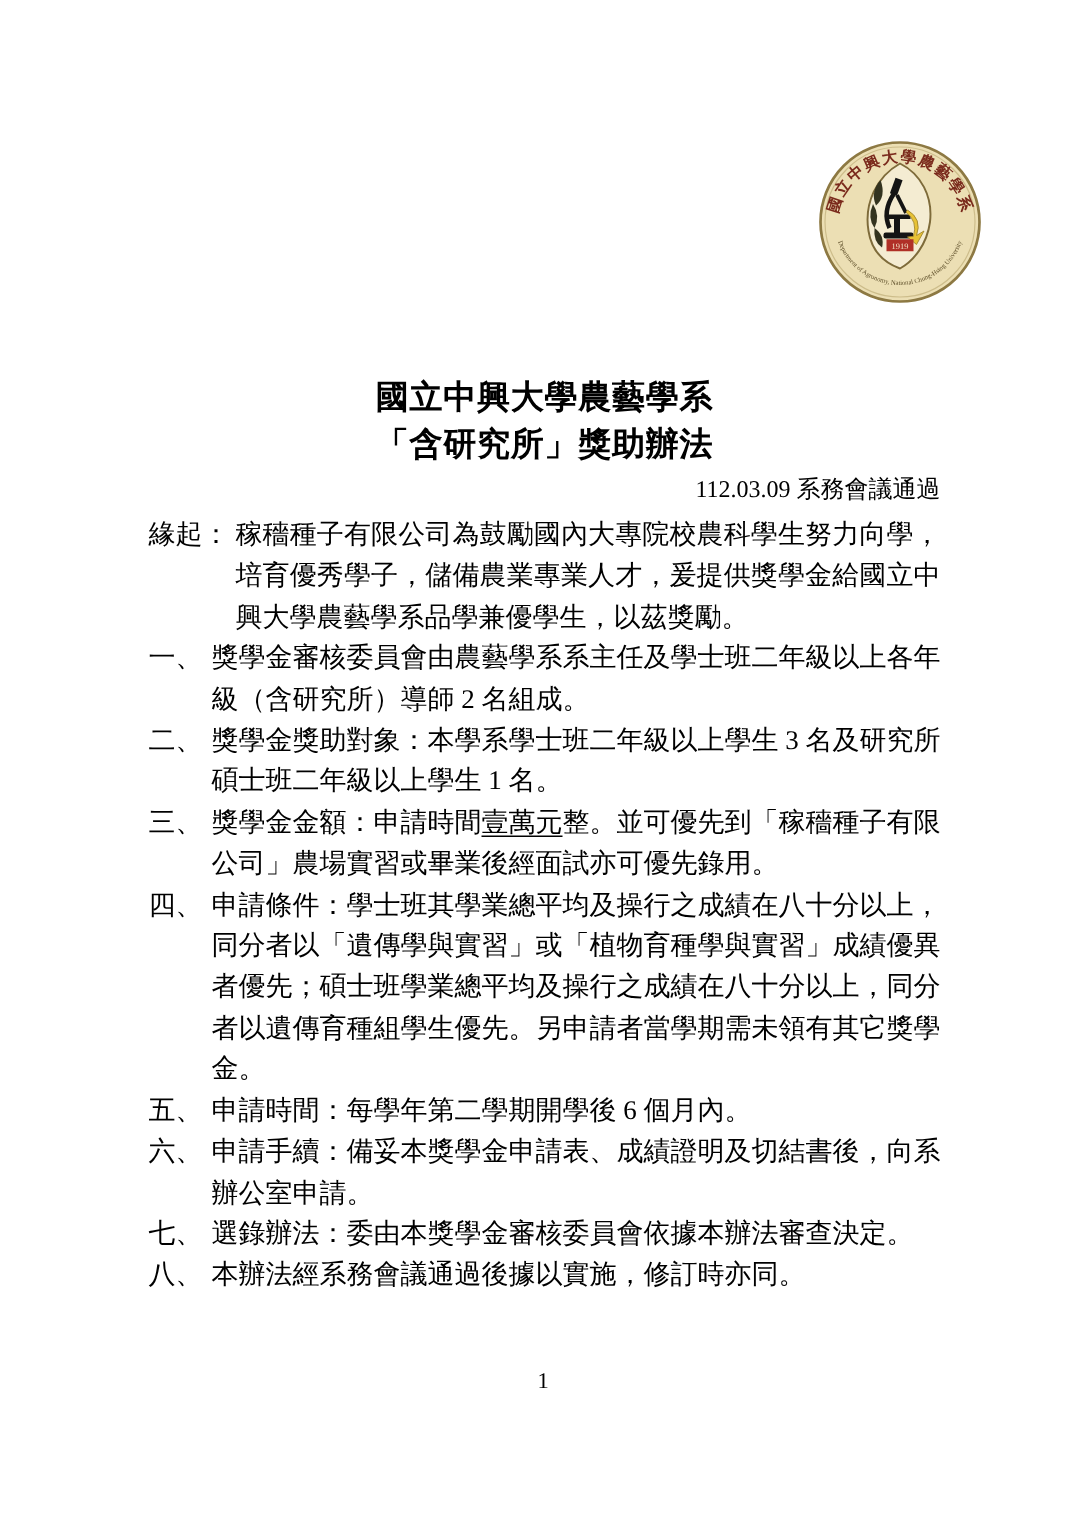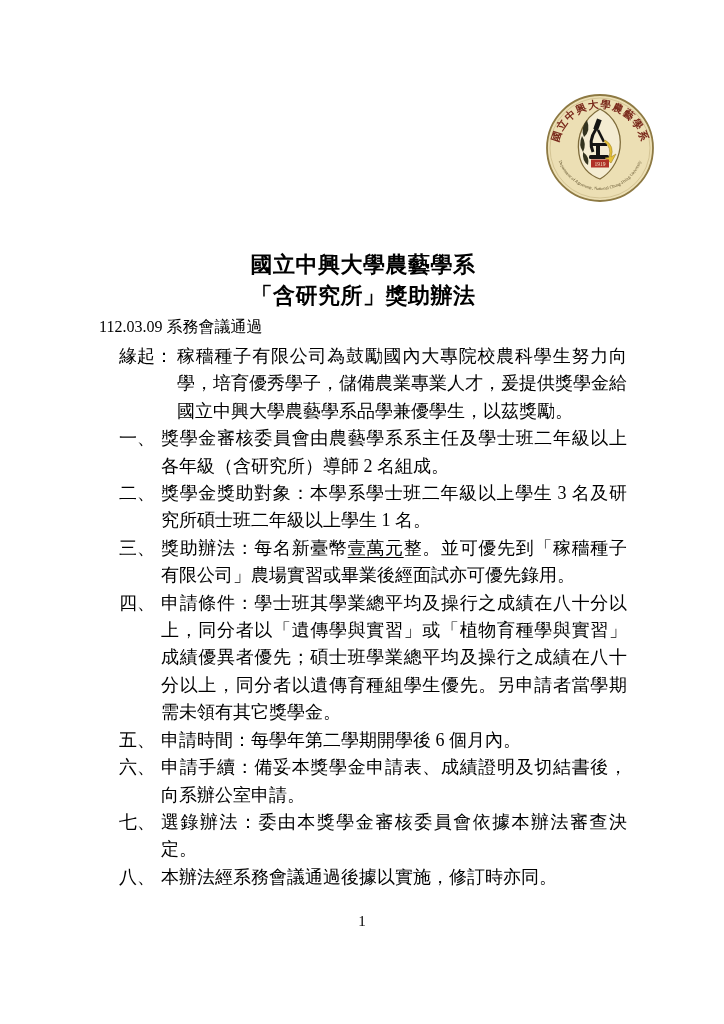--- a/index.html
+++ b/index.html
@@ -32,31 +32,30 @@
   }
   .doc-title {
     text-align: center;
     font-family: "Liberation Sans", sans-serif;
     font-weight: 700;
     font-size: 22px;
     line-height: 31px;
     letter-spacing: 0.5px;
   }
   .meta-line {
-    text-align: left;
+    text-align: right;
     font-size: 16px;
     line-height: 22px;
     margin-top: 5px;
   }
   .body-text {
     margin-top: 5px;
     font-size: 18px;
     line-height: 27.4px;
     text-align: justify;
-    margin-left: 20px;
   }
   .preamble {
     position: relative;
     padding-left: 58px;
   }
   .preamble .plabel {
     position: absolute;
     left: 0;
     top: 0;
   }
@@ -126,21 +125,21 @@
     <div class="meta-line">112.03.09 系務會議通過</div>
 
     <div class="body-text">
       <div class="preamble">
         <span class="plabel">緣起：</span>
         <span>稼穡種子有限公司為鼓勵國內大專院校農科學生努力向學，培育優秀學子，儲備農業專業人才，爰提供獎學金給國立中興大學農藝學系品學兼優學生，以茲獎勵。</span>
       </div>
       <div id="rules-list">
           <div class="rule-item"><span class="rlabel">一、</span><span><span>獎學金審核委員會由農藝學系系主任及學士班二年級以上各年級（含研究所）導師 2 名組成。</span></span></div>
           <div class="rule-item"><span class="rlabel">二、</span><span><span>獎學金獎助對象：本學系學士班二年級以上學生 3 名及研究所碩士班二年級以上學生 1 名。</span></span></div>
-          <div class="rule-item"><span class="rlabel">三、</span><span><span>獎助辦法：每名新臺幣</span><u>壹萬元</u><span>整。並可優先到「稼穡種子有限公司」農場實習或畢業後經面試亦可優先錄用。</span></span></div>
+          <div class="rule-item"><span class="rlabel">三、</span><span><span>獎學金金額：申請時間</span><u>壹萬元</u><span>整。並可優先到「稼穡種子有限公司」農場實習或畢業後經面試亦可優先錄用。</span></span></div>
           <div class="rule-item"><span class="rlabel">四、</span><span><span>申請條件：學士班其學業總平均及操行之成績在八十分以上，同分者以「遺傳學與實習」或「植物育種學與實習」成績優異者優先；碩士班學業總平均及操行之成績在八十分以上，同分者以遺傳育種組學生優先。另申請者當學期需未領有其它獎學金。</span></span></div>
           <div class="rule-item"><span class="rlabel">五、</span><span><span>申請時間：每學年第二學期開學後 6 個月內。</span></span></div>
           <div class="rule-item"><span class="rlabel">六、</span><span><span>申請手續：備妥本獎學金申請表、成績證明及切結書後，向系辦公室申請。</span></span></div>
           <div class="rule-item"><span class="rlabel">七、</span><span><span>選錄辦法：委由本獎學金審核委員會依據本辦法審查決定。</span></span></div>
           <div class="rule-item"><span class="rlabel">八、</span><span><span>本辦法經系務會議通過後據以實施，修訂時亦同。</span></span></div>
         </div>
     </div>
   </div>
 
   <div class="page-footer">1</div>

